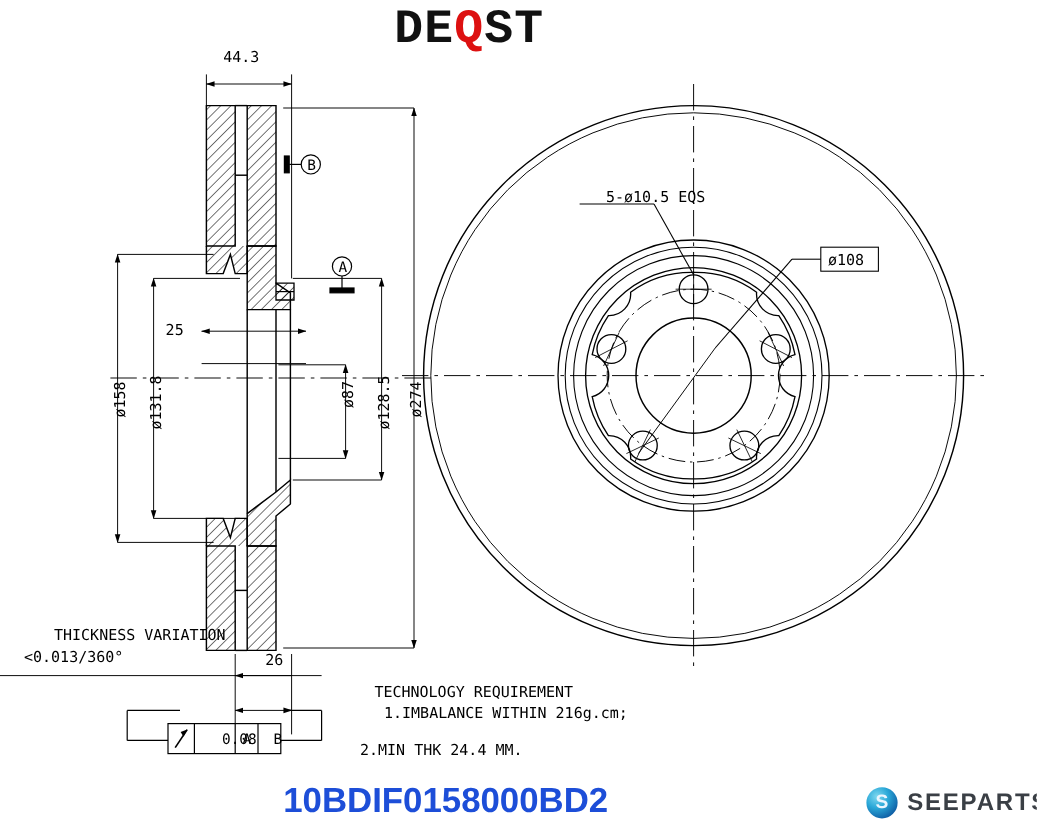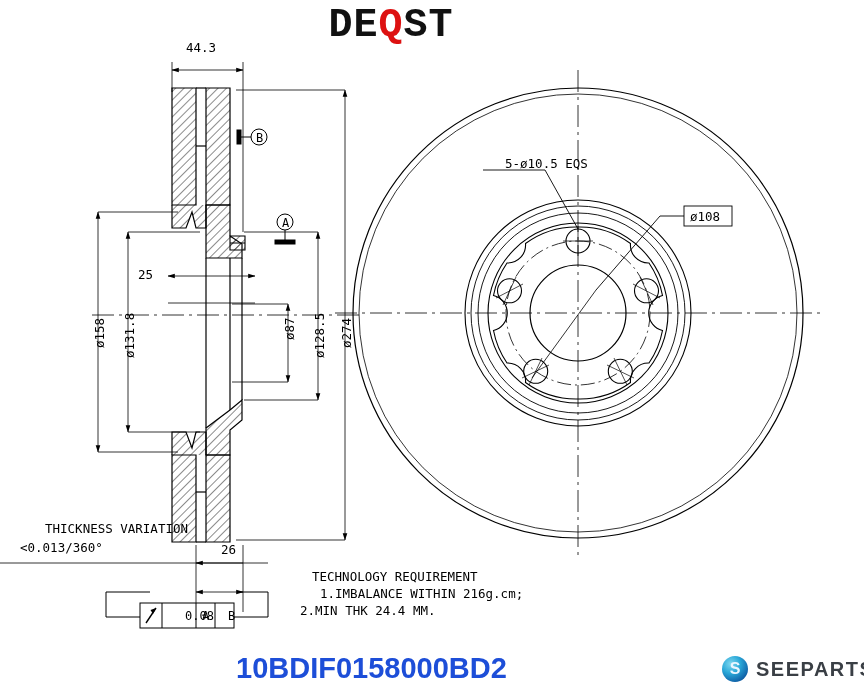--- a/index.html
+++ b/index.html
@@ -270,21 +270,21 @@
   <div class="dt sm" style="left:282px;top:216px;">A</div>
 
   <div class="dt" style="left:484px;top:156px;margin-left:21px;">5-ø10.5 EQS</div>
   <div class="dt" style="left:690px;top:209px;">ø108</div>
 
   <div class="dt" style="left:0px;top:521px;padding-left:45px;">THICKNESS VARIATION</div>
   <div class="dt" style="left:0px;top:540px;padding-left:20px;">&lt;0.013/360°</div>
 
   <div class="tech" style="left:312px;top:568px;">TECHNOLOGY REQUIREMENT</div>
   <div class="tech" style="left:300px;top:585px;margin-left:20px;">1.IMBALANCE WITHIN 216g.cm;</div>
-  <div class="tech" style="left:300px;top:602px;">2.MIN THK 24.4 MM.</div>
+  <div class="tech" style="left:300px;top:616px;">2.MIN THK 24.4 MM.</div>
 
   <div class="dt sm" style="left:185px;top:609px;">0.08</div>
   <div class="dt sm" style="left:202px;top:609px;">A</div>
   <div class="dt sm" style="left:228px;top:609px;">B</div>
 
   <div class="partno">10BDIF0158000BD2</div>
 
   <div class="seeparts">
     <span class="sp-mark"></span>
     <span class="sp-text">SEEPARTS</span>

